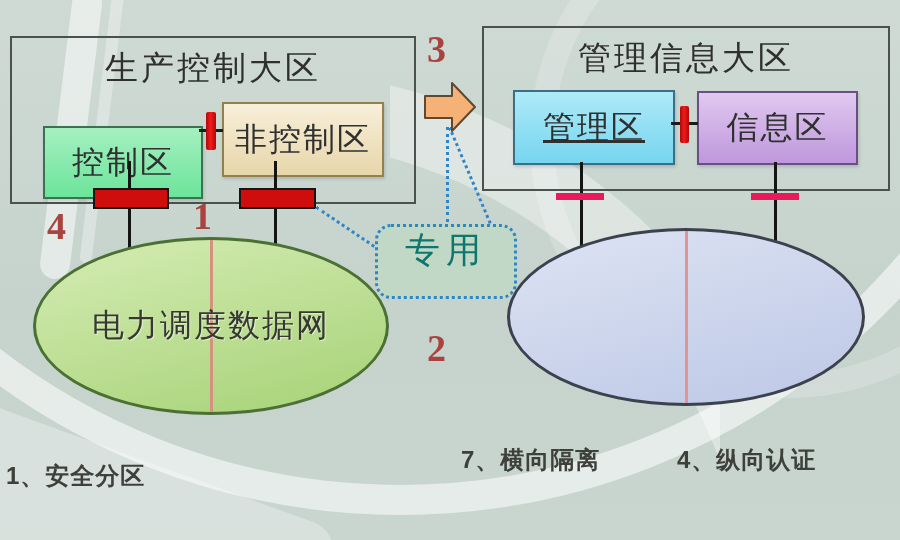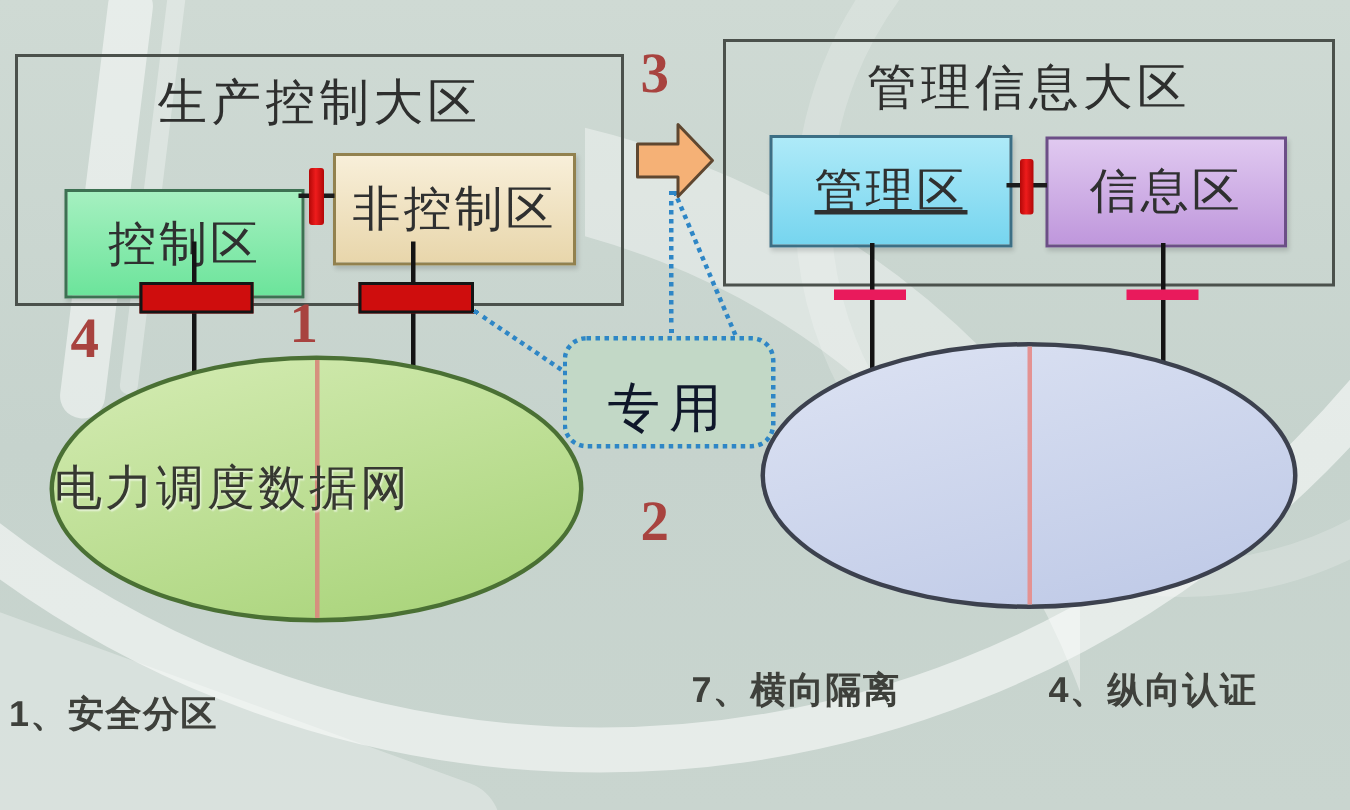--- a/index.html
+++ b/index.html
@@ -30,46 +30,46 @@
   #nonctrl-box{left:210px;top:64px;width:158px;height:71px;background:linear-gradient(180deg,#f8efd9,#e8d6ab);border-color:#92814e;}
   #mgmt-box{left:29px;top:62px;width:158px;height:71px;background:linear-gradient(180deg,#aeeaf8,#76d5ef);border-color:#3c6f85;text-decoration:underline;}
   #info-box{left:213px;top:63px;width:157px;height:70px;background:linear-gradient(180deg,#e0c9f0,#bf97dc);border-color:#6c4e87;}
   
   .pair-link{position:absolute;background:#1b1b1b;}
   .red-bar{position:absolute;background:linear-gradient(90deg,#b30808,#ee1c1c 45%,#b30808);border-radius:2px;}
   .drop-line{position:absolute;width:3px;background:#141414;}
   .iso-rect{position:absolute;background:#cf0d0d;border:2px solid #151515;}
   .tick{position:absolute;background:#e91a5c;}
   
-  .net-ellipse{position:absolute;border-radius:50%;display:flex;align-items:center;}
+  .net-ellipse{position:absolute;border-radius:50%;display:flex;align-items:center;justify-content:center;}
   #net-left{left:33px;top:237px;width:350px;height:172px;border:3px solid #4a7034;
     background:linear-gradient(165deg,#d5ecb4,#a6d276);}
   #net-right{left:507px;top:228px;width:352px;height:172px;border:3px solid #3c414e;
     background:linear-gradient(165deg,#dde3f3,#bdc8e6);}
   .mid-line{position:absolute;left:50%;top:0;bottom:0;width:3px;margin-left:-1.5px;}
   #net-left .mid-line{background:#d6907e;}
   #net-right .mid-line{background:#e49292;}
   .net-label{position:relative;z-index:2;font-size:32px;letter-spacing:2px;color:#363831;
     text-shadow:1px 1px 1px rgba(255,255,255,.55);}
   
   .callout{position:absolute;left:375px;top:224px;width:136px;height:69px;border:3px dotted #2e86c6;
-    border-radius:16px;background:#c2d8c6;display:flex;align-items:flex-end;justify-content:center;
-    font-size:35px;letter-spacing:6px;color:#0f172a;}
+    border-radius:16px;background:#c2d8c6;display:flex;align-items:flex-start;justify-content:center;
+    font-size:35px;letter-spacing:6px;color:#0f766e;}
   
   .dot-v{position:absolute;width:0;border-left:3px dotted #2e86c6;}
   .dot-r{position:absolute;height:0;border-top:3px dotted #2e86c6;transform-origin:0 0;}
   #dot-a{left:446px;top:127px;height:95px;}
   #dot-b{left:451px;top:127px;width:104px;transform:rotate(67deg);}
   #dot-c{left:317px;top:206px;width:76px;transform:rotate(34deg);}
   
   .marker{position:absolute;font-family:"Liberation Serif","DejaVu Serif",serif;font-weight:bold;
     font-size:38px;color:#a8433f;line-height:1;}
   #m3{left:427px;top:30px;} #m4{left:47px;top:207px;} #m1{left:193px;top:197px;} #m2{left:427px;top:329px;}
   .legend-item{position:absolute;top:444px;font-size:24px;font-weight:600;letter-spacing:1px;color:#3e403b;}
-  #lg1{left:6px;margin-top:16px;} #lg2{left:227px;} #lg3{left:461px;} #lg4{left:699px;}
+  #lg1{left:6px;margin-top:16px;} #lg2{left:227px;} #lg3{left:461px;} #lg4{left:677px;}
 </style>
 </head>
 <body>
 
 <div class="stage">
 
   <div class="swirl sw-v1"></div>
   <div class="swirl sw-v2"></div>
   <div class="swirl sw-ring-bottom"></div>
   <div class="swirl sw-band-bl"></div>

